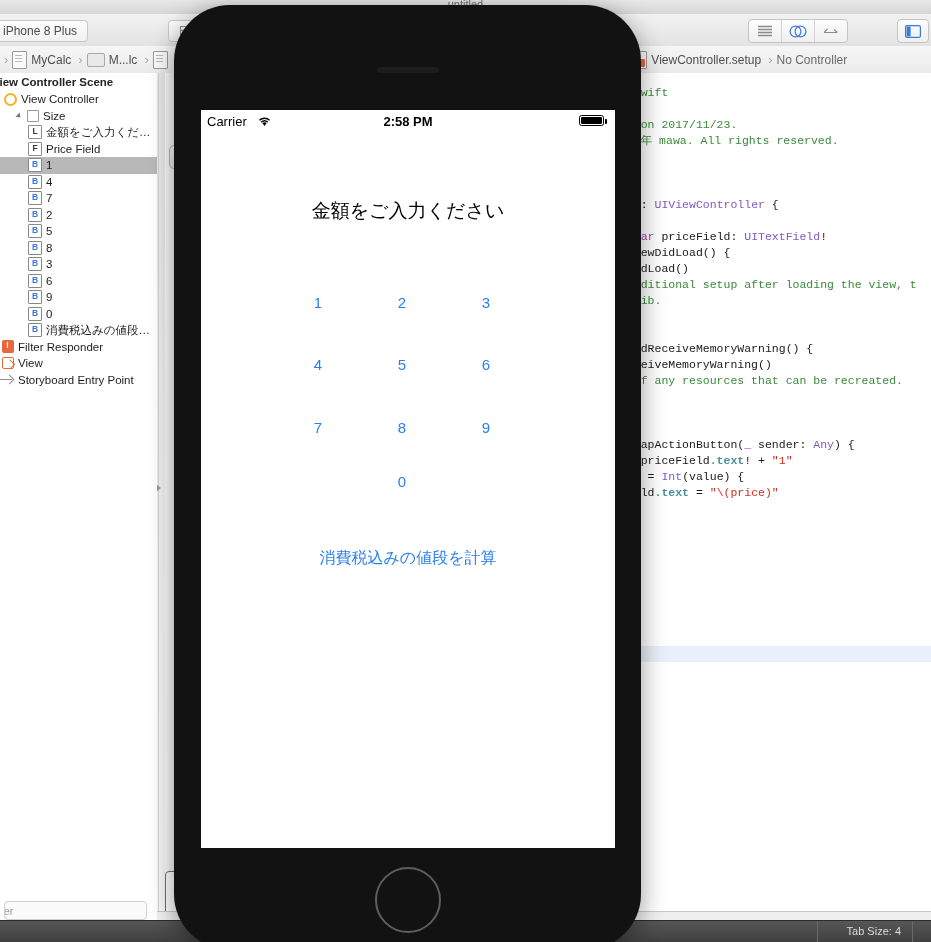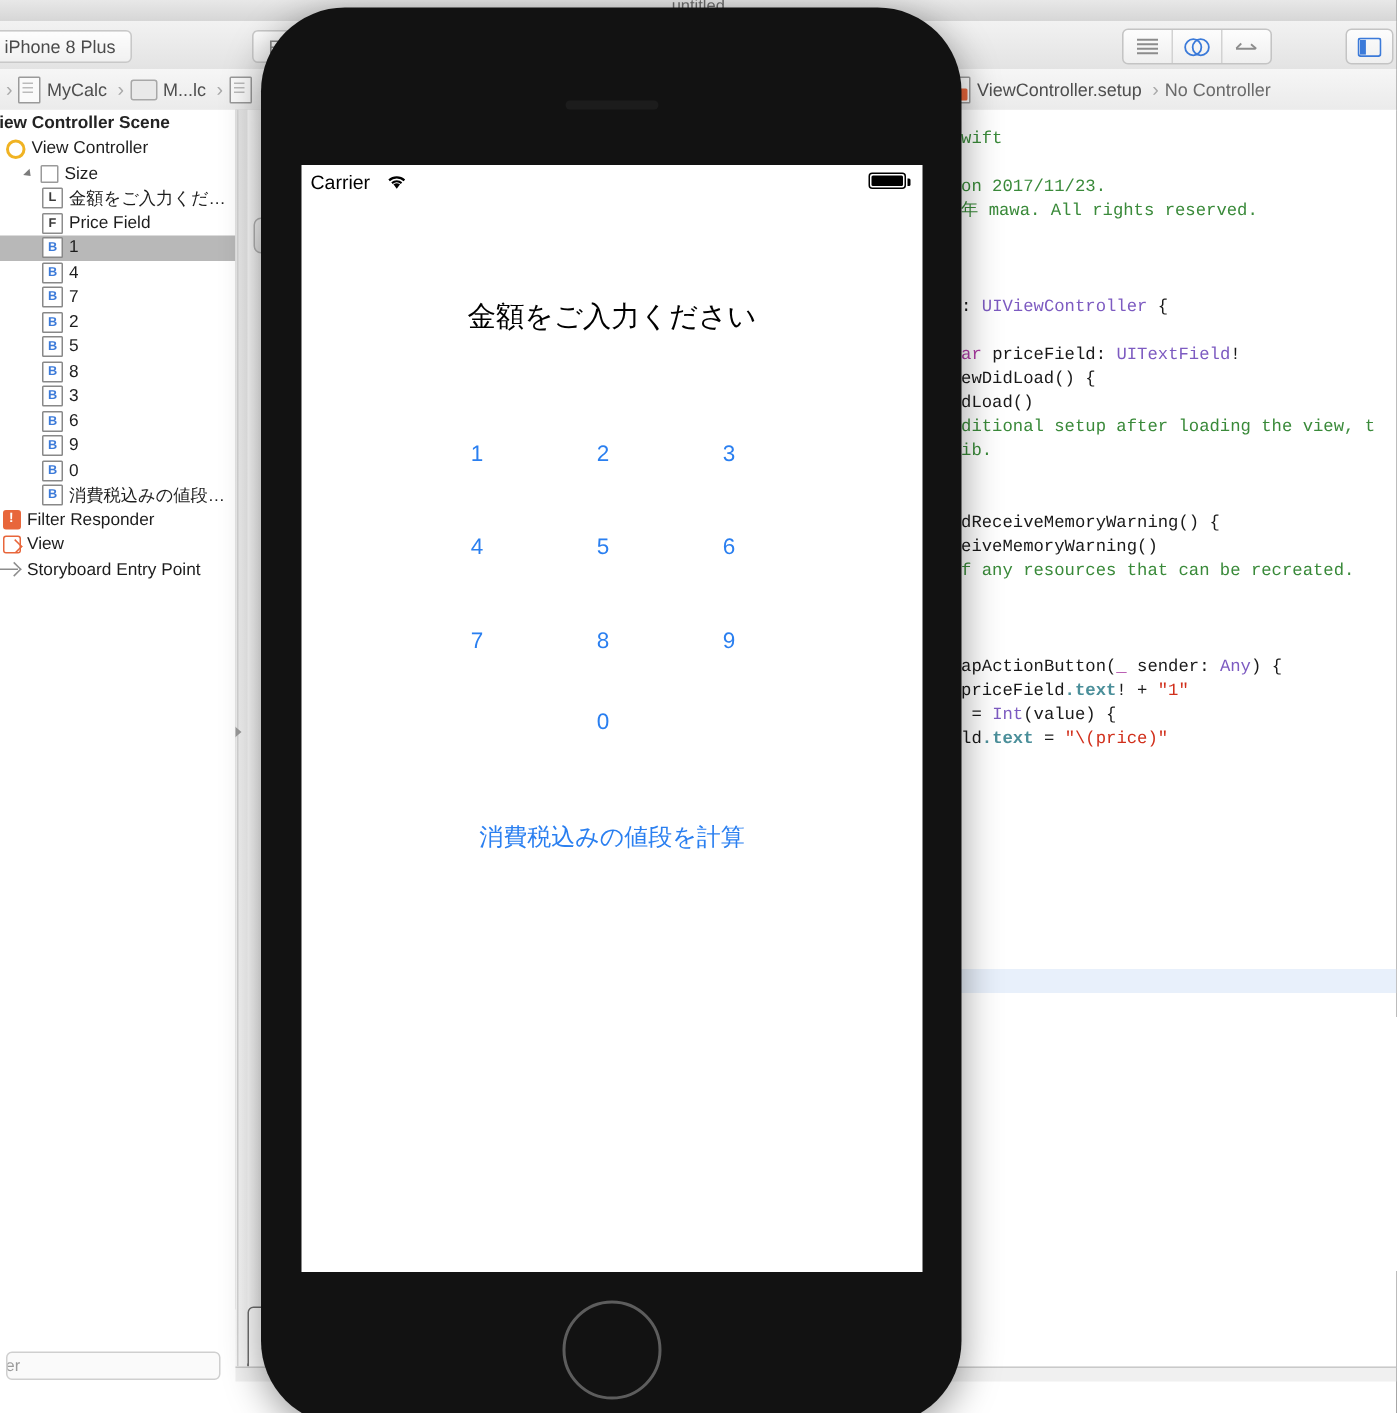--- a/index.html
+++ b/index.html
@@ -474,34 +474,40 @@
     <div class="ib-cursor-box"></div>
     <div class="ib-mini-phone"></div>
   </div>
 
   <div class="editor">
     <div class="sel-line"></div>
     <div class="code" id="code-lines"><div class="ln"><span class="c-cmt">r.swift</span></div><div class="ln"></div><div class="ln"><span class="c-cmt">lC on 2017/11/23.</span></div><div class="ln"><span class="c-cmt">017年 mawa. All rights reserved.</span></div><div class="ln"></div><div class="ln"></div><div class="ln"></div><div class="ln"><span class="c-plain">ler: </span><span class="c-type">UIViewController</span><span class="c-plain"> {</span></div><div class="ln"></div><div class="ln"><span class="c-kw">k </span><span class="c-kw">var</span><span class="c-plain"> priceField: </span><span class="c-type">UITextField</span><span class="c-plain">!</span></div><div class="ln"><span class="c-plain"> viewDidLoad() {</span></div><div class="ln"><span class="c-plain">wDidLoad()</span></div><div class="ln"><span class="c-cmt"> additional setup after loading the view, t</span></div><div class="ln"><span class="c-cmt">a nib.</span></div><div class="ln"></div><div class="ln"></div><div class="ln"><span class="c-plain"> didReceiveMemoryWarning() {</span></div><div class="ln"><span class="c-plain">ReceiveMemoryWarning()</span></div><div class="ln"><span class="c-cmt">e of any resources that can be recreated.</span></div><div class="ln"></div><div class="ln"></div><div class="ln"></div><div class="ln"><span class="c-kw">c </span><span class="c-plain">tapActionButton(</span><span class="c-kw">_</span><span class="c-plain"> sender: </span><span class="c-type">Any</span><span class="c-plain">) {</span></div><div class="ln"><span class="c-plain"> = priceField</span><span class="c-prop">.text</span><span class="c-plain">! + </span><span class="c-str">"1"</span></div><div class="ln"><span class="c-plain">ice = </span><span class="c-type">Int</span><span class="c-plain">(value) {</span></div><div class="ln"><span class="c-plain">Field</span><span class="c-prop">.text</span><span class="c-plain"> = </span><span class="c-str">"\(price)"</span></div></div>
   </div>
   <div class="editor-bottom"></div>
 
+  <div class="statusbar">
+    <div class="sb-div" style="right:113px;"></div>
+    <div class="sb-div" style="right:18px;"></div>
+    <div class="tabsize">Tab Size: 4</div>
+  </div>
 </div>
 
 <div id="simulator">
   <div class="sim-speaker"></div>
 
   <div class="sim-screen">
 
     <div class="ios-status">
       <div class="ios-carrier">Carrier</div>
       <svg class="wifi" viewBox="0 0 15 11">
         <path d="M7.5 9.9 L5.3 6.9 A3.9 3.9 0 0 1 9.7 6.9 Z" fill="#000"></path>
         <path d="M2.4 4.2 A7.6 7.6 0 0 1 12.6 4.2" fill="none" stroke="#000" stroke-width="1.5"></path>
         <path d="M4.3 6.1 A5 5 0 0 1 10.7 6.1" fill="none" stroke="#000" stroke-width="1.4"></path>
       </svg>
+      <div class="ios-time">2:58 PM</div>
       <div class="batt"></div>
     </div>
 
     <div class="ios-title">金額をご入力ください</div>
 
 
     <div class="keypad" id="keypad">
         <div class="kp-btn" style="left: 72px; top: 0px;">1</div>
         <div class="kp-btn" style="left: 156px; top: 0px;">2</div>
         <div class="kp-btn" style="left: 240px; top: 0px;">3</div>

